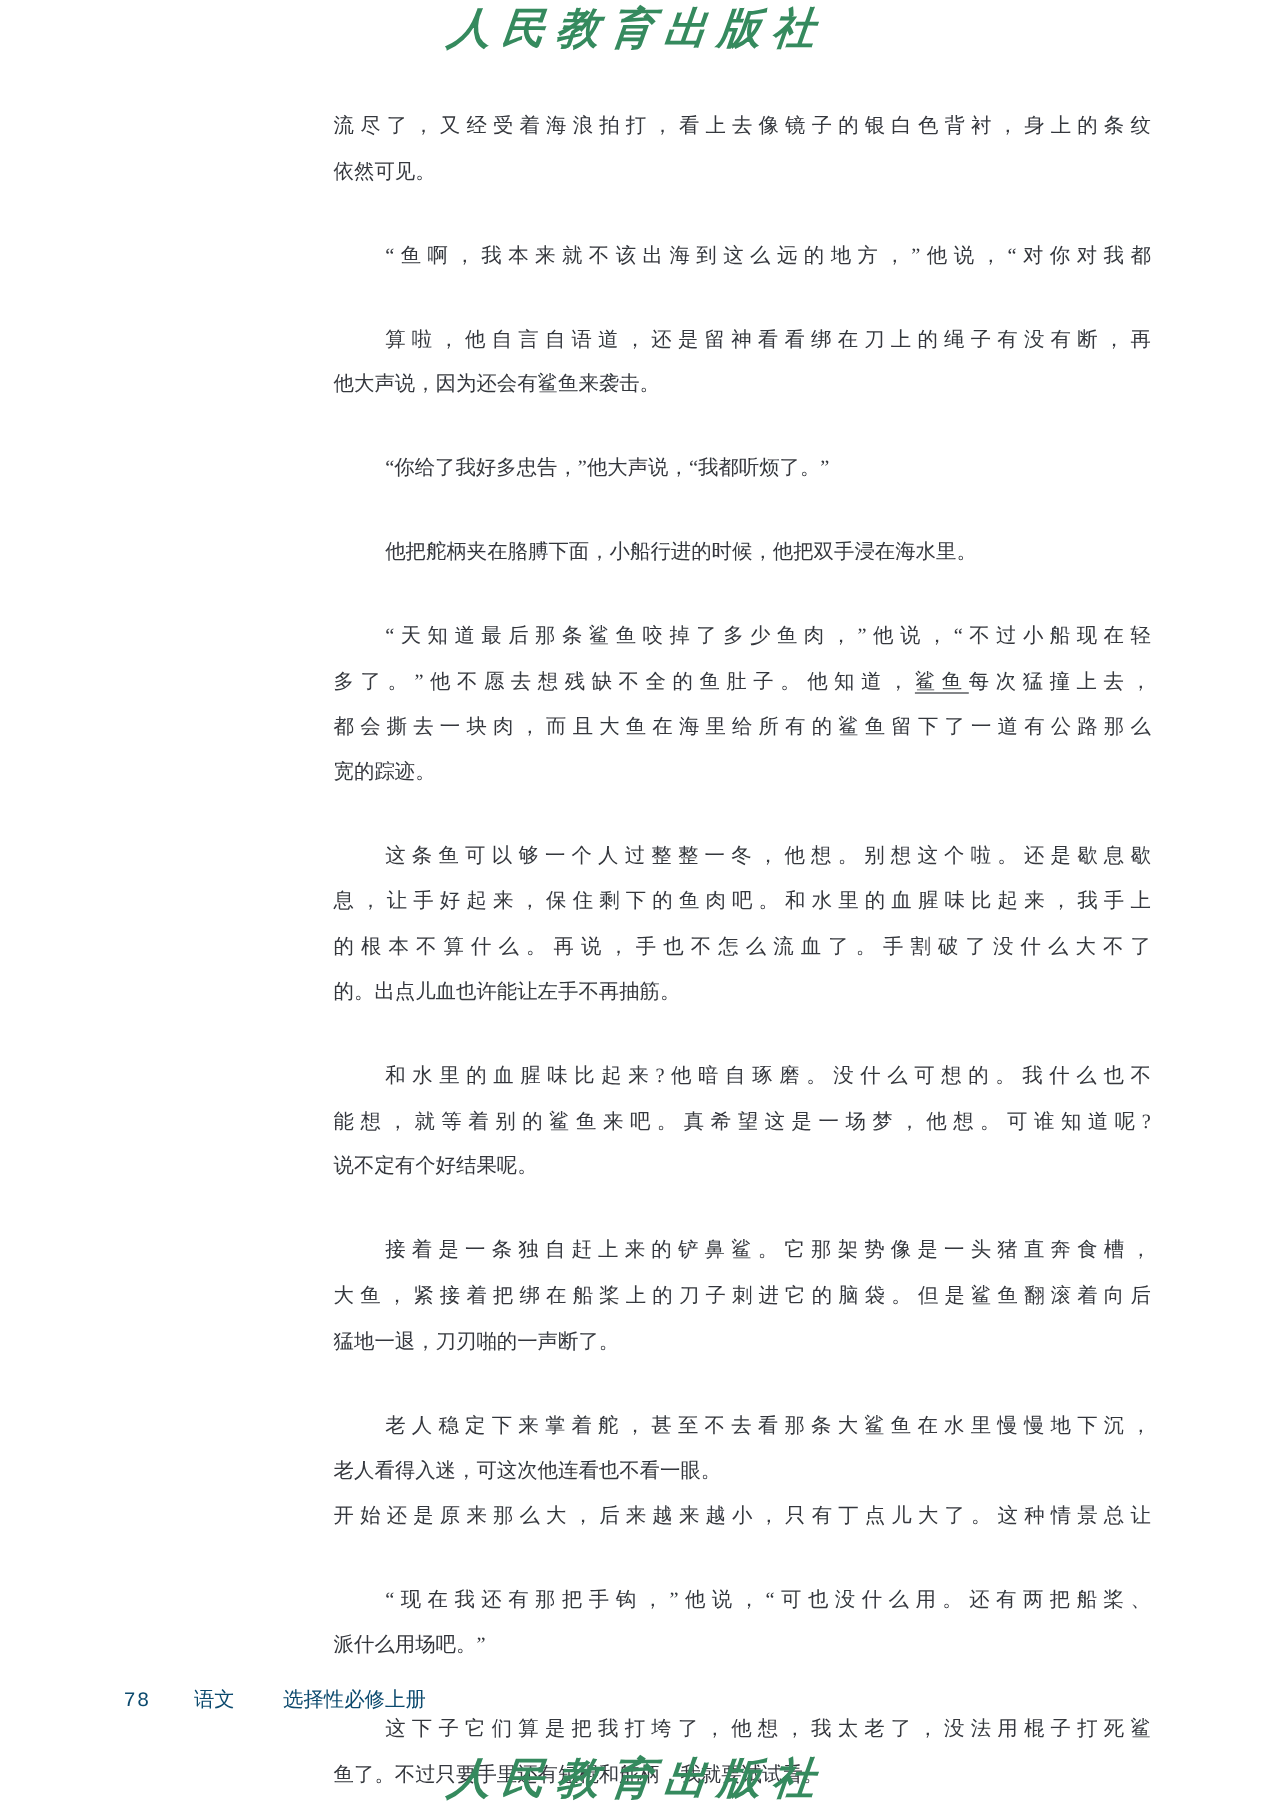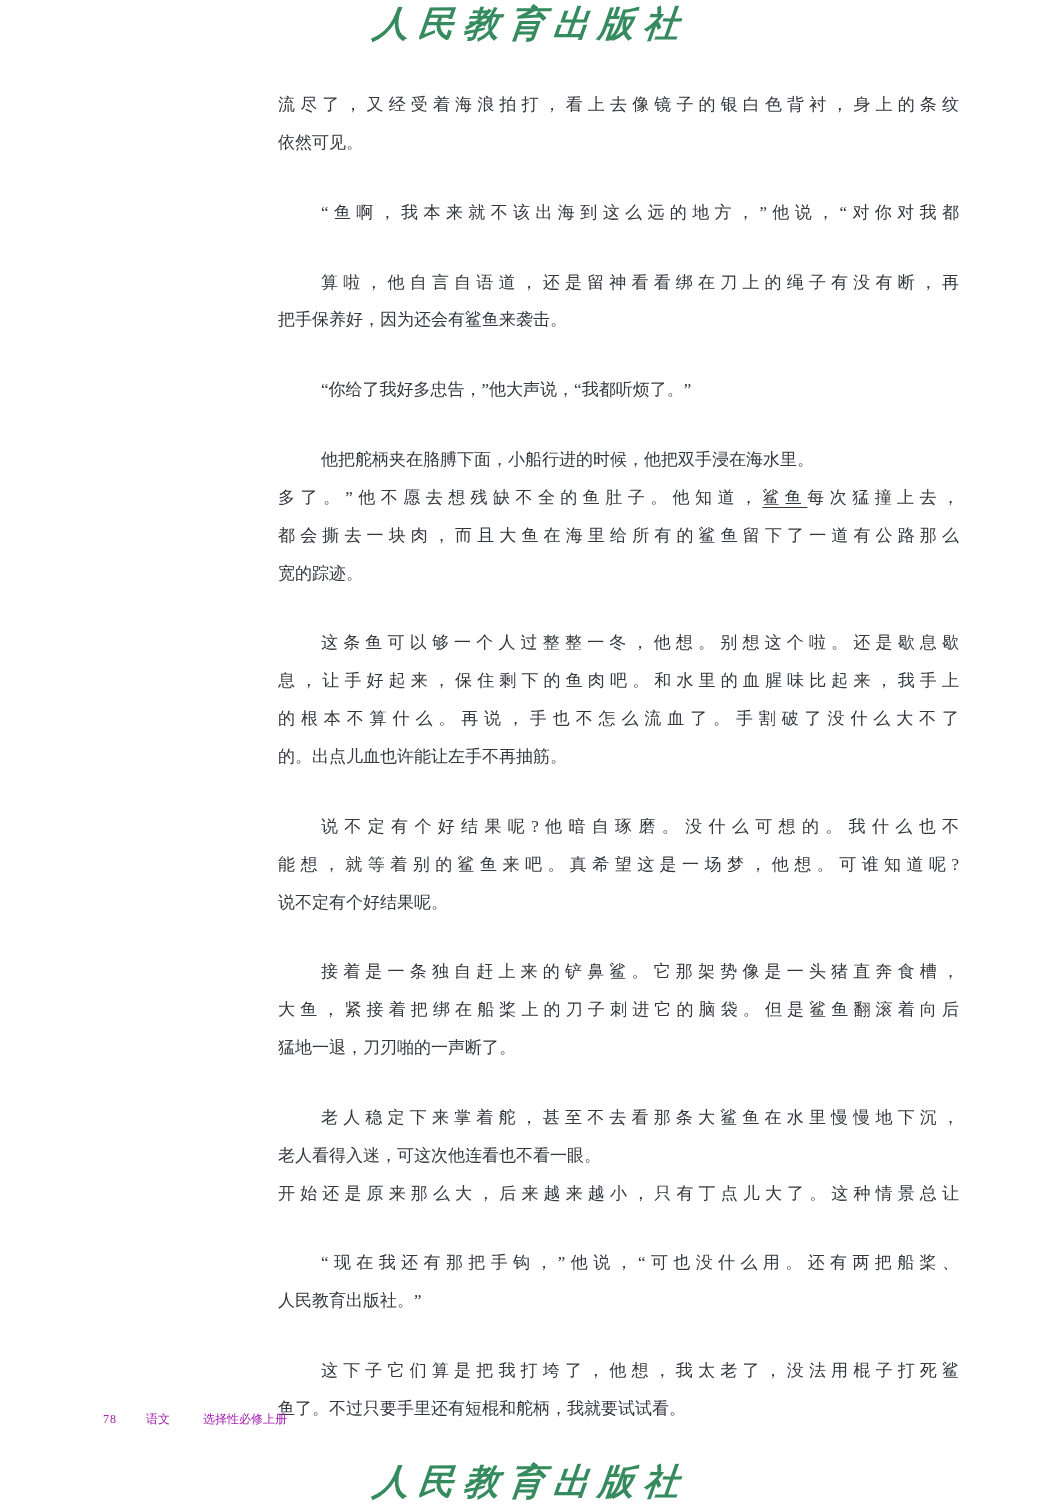--- a/index.html
+++ b/index.html
@@ -47,24 +47,25 @@
   .line.last { text-align-last: left; }
   .line.indent { text-indent: 43px; margin-top: 32px; }
   .line u {
     text-decoration: underline;
     text-underline-offset: 4px;
   }
   .footer {
     position: absolute;
     left: 103px;
     top: 1408px;
-    color: #a21caf;
-    font-size: 12px;
+    color: #0c4a6e;
+    font-size: 17px;
     line-height: 22px;
     white-space: nowrap;
+    font-family: Liberation Mono, monospace;
   }
   .footer .pageno { margin-right: 26px; letter-spacing: 1px; }
   .footer .subject { margin-right: 30px; }
 </style>
 </head>
 <body>
 
 <div class="page">
 
   <div class="logo logo-top">人民教育出版社</div>
@@ -72,57 +73,58 @@
   <div class="body-text">
       <div class="para">
         <div class="line">流尽了，又经受着海浪拍打，看上去像镜子的银白色背衬，身上的条纹</div>
         <div class="line last">依然可见。</div>
       </div>
       <div class="para">
         <div class="line indent">“鱼啊，我本来就不该出海到这么远的地方，”他说，“对你对我都</div>
       </div>
       <div class="para">
         <div class="line indent">算啦，他自言自语道，还是留神看看绑在刀上的绳子有没有断，再</div>
-        <div class="line last">把手保养好，因为还会有鲨鱼来袭击。</div>
+        <div class="line last">他大声说，因为还会有鲨鱼来袭击。</div>
       </div>
       <div class="para">
         <div class="line last indent">“你给了我好多忠告，”他大声说，“我都听烦了。”</div>
       </div>
       <div class="para">
         <div class="line last indent">他把舵柄夹在胳膊下面，小船行进的时候，他把双手浸在海水里。</div>
       </div>
       <div class="para">
+        <div class="line indent">“天知道最后那条鲨鱼咬掉了多少鱼肉，”他说，“不过小船现在轻</div>
         <div class="line">多了。”他不愿去想残缺不全的鱼肚子。他知道，<u>鲨鱼</u>每次猛撞上去，</div>
         <div class="line">都会撕去一块肉，而且大鱼在海里给所有的鲨鱼留下了一道有公路那么</div>
         <div class="line last">宽的踪迹。</div>
       </div>
       <div class="para">
         <div class="line indent">这条鱼可以够一个人过整整一冬，他想。别想这个啦。还是歇息歇</div>
         <div class="line">息，让手好起来，保住剩下的鱼肉吧。和水里的血腥味比起来，我手上</div>
         <div class="line">的根本不算什么。再说，手也不怎么流血了。手割破了没什么大不了</div>
         <div class="line last">的。出点儿血也许能让左手不再抽筋。</div>
       </div>
       <div class="para">
-        <div class="line indent">说不定有个好结果呢?他暗自琢磨。没什么可想的。我什么也不</div>
+        <div class="line indent">和水里的血腥味比起来?他暗自琢磨。没什么可想的。我什么也不</div>
         <div class="line">能想，就等着别的鲨鱼来吧。真希望这是一场梦，他想。可谁知道呢?</div>
         <div class="line last">说不定有个好结果呢。</div>
       </div>
       <div class="para">
         <div class="line indent">接着是一条独自赶上来的铲鼻鲨。它那架势像是一头猪直奔食槽，</div>
         <div class="line">大鱼，紧接着把绑在船桨上的刀子刺进它的脑袋。但是鲨鱼翻滚着向后</div>
         <div class="line last">猛地一退，刀刃啪的一声断了。</div>
       </div>
       <div class="para">
         <div class="line indent">老人稳定下来掌着舵，甚至不去看那条大鲨鱼在水里慢慢地下沉，</div>
         <div class="line last">老人看得入迷，可这次他连看也不看一眼。</div>
         <div class="line">开始还是原来那么大，后来越来越小，只有丁点儿大了。这种情景总让</div>
       </div>
       <div class="para">
         <div class="line indent">“现在我还有那把手钩，”他说，“可也没什么用。还有两把船桨、</div>
-        <div class="line last">人民教育出版社。”</div>
+        <div class="line last">派什么用场吧。”</div>
       </div>
       <div class="para">
         <div class="line indent">这下子它们算是把我打垮了，他想，我太老了，没法用棍子打死鲨</div>
         <div class="line last">鱼了。不过只要手里还有短棍和舵柄，我就要试试看。</div>
       </div>
     </div>
 
   <div class="footer">
     <span class="pageno">78</span>
     <span class="subject">语文</span>

